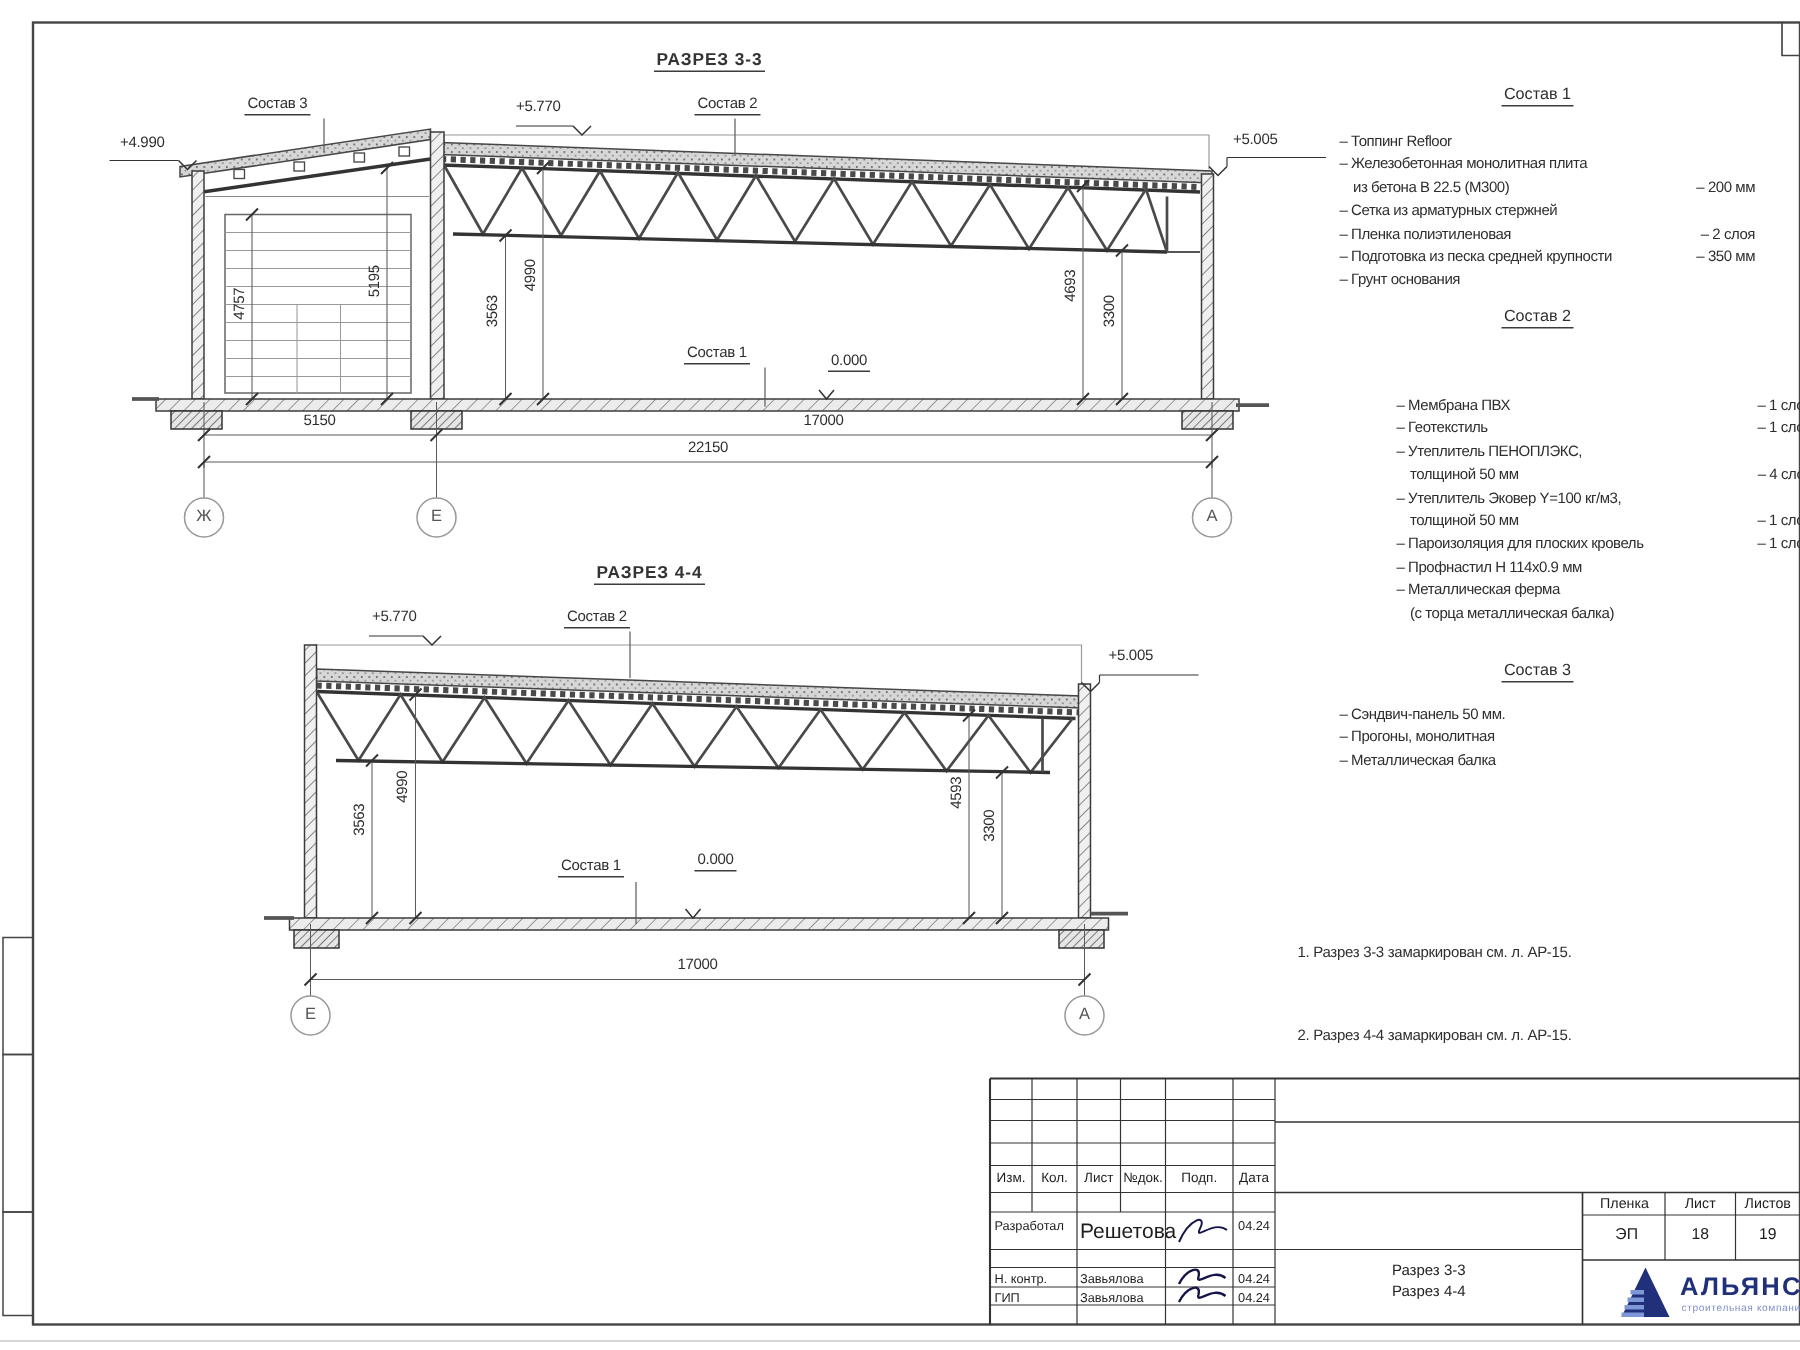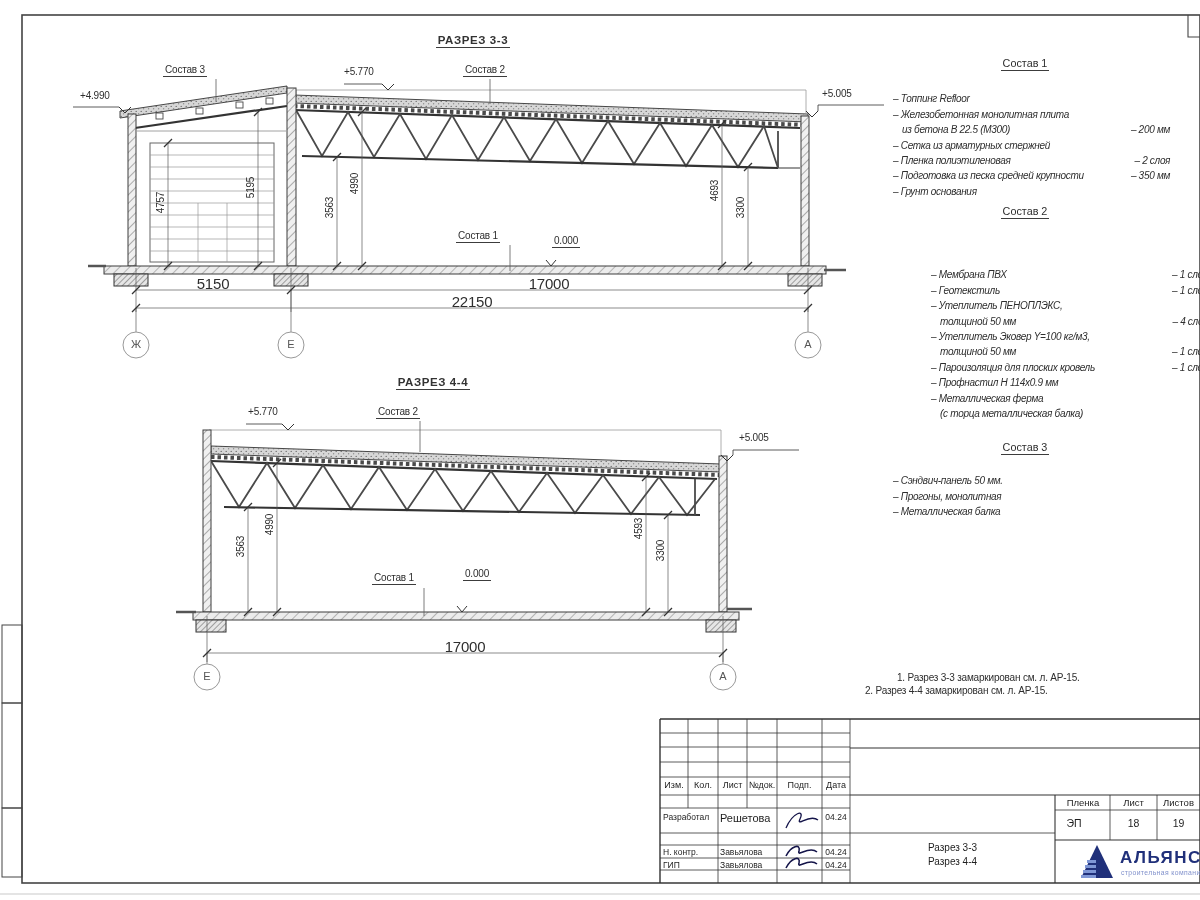--- a/index.html
+++ b/index.html
@@ -5,24 +5,24 @@
   html,body{margin:0;padding:0;background:#e9e9e9;}
   #sheet{position:relative;width:1200px;height:900px;background:#ffffff;overflow:hidden;
          font-family:"Liberation Sans",sans-serif;color:#2e2e2e;}
   #linework{position:absolute;left:0;top:0;}
   .dt{position:absolute;font-size:10px;line-height:12px;white-space:nowrap;color:#2e2e2e;letter-spacing:-0.2px;}
   .c{text-align:center;}
   .us{border-bottom:1px solid #3c3c3c;padding:0 2px 1px 2px;}
   .sec-title{font-size:11.5px;letter-spacing:0.6px;font-weight:bold;color:#333;}
   .vdim{position:absolute;width:60px;text-align:center;font-size:10px;letter-spacing:-0.2px;
         transform:rotate(-90deg);white-space:nowrap;color:#2e2e2e;}
-  .hdim{position:absolute;width:60px;text-align:center;font-size:15px;letter-spacing:-0.2px;white-space:nowrap;}
+  .hdim{position:absolute;width:60px;text-align:center;font-size:10px;letter-spacing:-0.2px;white-space:nowrap;}
   .axis{position:absolute;width:26px;text-align:center;font-size:11px;color:#555;}
   .comp{position:absolute;width:277px;font-size:10px;letter-spacing:-0.3px;}
-  .crow{display:flex;height:15.4px;align-items:flex-end;font-style:italic;}
+  .crow{display:flex;height:15.4px;align-items:flex-start;}
   .ct{flex:1;white-space:nowrap;}
   .ct.ind{padding-left:9px;}
   .cv{white-space:nowrap;}
   .comph{position:absolute;width:140px;text-align:center;font-size:10.8px;}
   .note{position:absolute;font-size:10px;letter-spacing:-0.2px;white-space:nowrap;}
   .tb{position:absolute;font-size:9px;white-space:nowrap;color:#1e1e1e;}
   .tb.cc{text-align:center;}
   .brand{position:absolute;font-size:17px;font-weight:bold;color:#20307a;letter-spacing:1.5px;white-space:nowrap;}
   .brand-sub{position:absolute;font-size:6.8px;color:#8191cc;letter-spacing:0.4px;white-space:nowrap;}
 </style>
@@ -367,44 +367,44 @@
   <div class="crow">
         <span class="ct">– Прогоны, монолитная</span>
         <span class="cv"></span>
       </div>
   <div class="crow">
         <span class="ct">– Металлическая балка</span>
         <span class="cv"></span>
       </div>
 </div>
 
-<div class="note" style="left:865px;top:672px;margin-left:32px;">1. Разрез 3-3 замаркирован см. л. АР-15.</div>
+<div class="note" style="left:865px;top:630px;">1. Разрез 3-3 замаркирован см. л. АР-15.</div>
 <div class="note" style="left:865px;top:685px;">2. Разрез 4-4 замаркирован см. л. АР-15.</div>
 
 <div class="tb cc" style="left:661px;top:780px;width:26px;">Изм.</div>
 <div class="tb cc" style="left:689px;top:780px;width:28px;">Кол.</div>
 <div class="tb cc" style="left:719px;top:780px;width:27px;">Лист</div>
 <div class="tb cc" style="left:748px;top:780px;width:28px;">№док.</div>
 <div class="tb cc" style="left:778px;top:780px;width:43px;">Подп.</div>
 <div class="tb cc" style="left:823px;top:780px;width:26px;">Дата</div>
 
 <div class="tb" style="left:663px;top:812px;font-size:8.5px;">Разработал</div>
-<div class="tb" style="left:720px;top:812px;font-size:11px;">Решетова</div>
+<div class="tb" style="left:720px;top:812px;font-size:14px;">Решетова</div>
 <div class="tb cc" style="left:822px;top:812px;width:28px;font-size:8.5px;">04.24</div>
 <div class="tb" style="left:663px;top:847px;font-size:8.5px;">Н. контр.</div>
 <div class="tb" style="left:720px;top:847px;font-size:8.5px;">Завьялова</div>
 <div class="tb cc" style="left:822px;top:847px;width:28px;font-size:8.5px;">04.24</div>
 <div class="tb" style="left:663px;top:860px;font-size:8.5px;">ГИП</div>
 <div class="tb" style="left:720px;top:860px;font-size:8.5px;">Завьялова</div>
 <div class="tb cc" style="left:822px;top:860px;width:28px;font-size:8.5px;">04.24</div>
 
 <div class="tb cc" style="left:1056px;top:797px;width:54px;font-size:9.5px;">Пленка</div>
 <div class="tb cc" style="left:1110px;top:797px;width:47px;font-size:9.5px;">Лист</div>
 <div class="tb cc" style="left:1157px;top:797px;width:43px;font-size:9.5px;">Листов</div>
-<div class="tb cc" style="left:1056px;top:817px;width:36px;font-size:10.5px;">ЭП</div>
+<div class="tb cc" style="left:1056px;top:817px;width:36px;font-size:10.5px;text-align:right;">ЭП</div>
 <div class="tb cc" style="left:1110px;top:817px;width:47px;font-size:10.5px;">18</div>
 <div class="tb cc" style="left:1157px;top:817px;width:43px;font-size:10.5px;">19</div>
 
 <div class="tb cc" style="left:850px;top:842px;width:205px;font-size:10px;">Разрез 3-3</div>
 <div class="tb cc" style="left:850px;top:856px;width:205px;font-size:10px;">Разрез 4-4</div>
 
 <div class="brand" style="left:1120px;top:848px;">АЛЬЯНС</div>
 <div class="brand-sub" style="left:1121px;top:869px;">строительная компания</div>
 
 </div>

